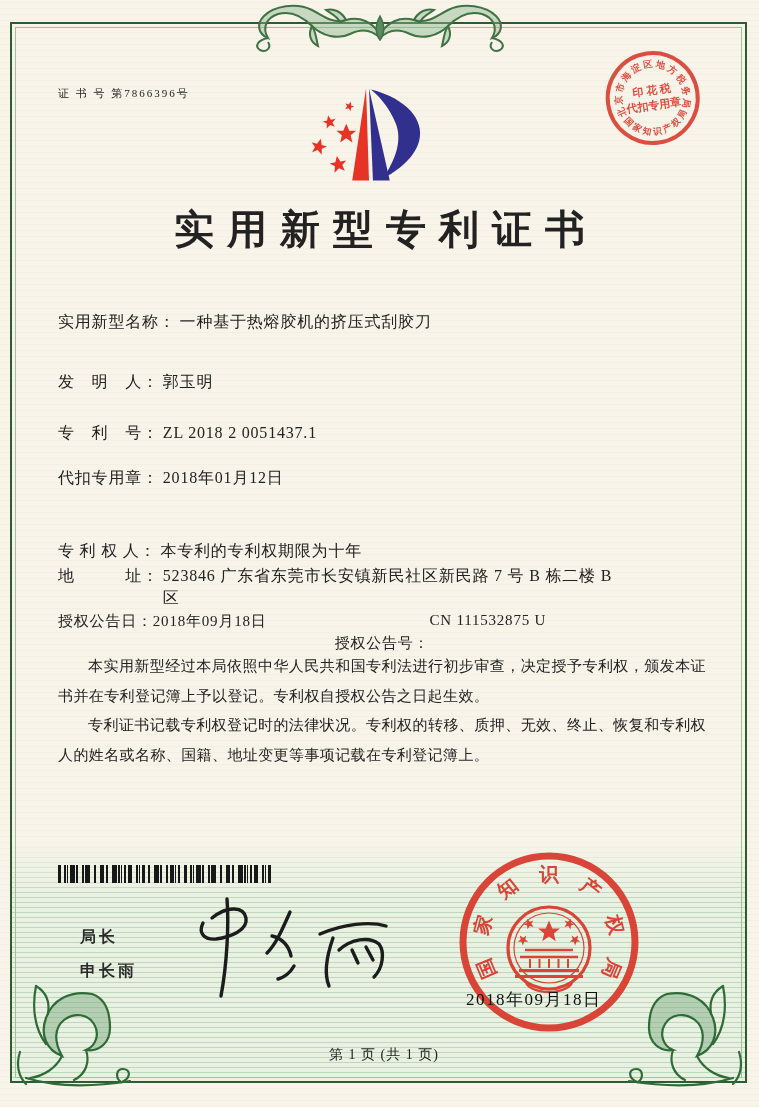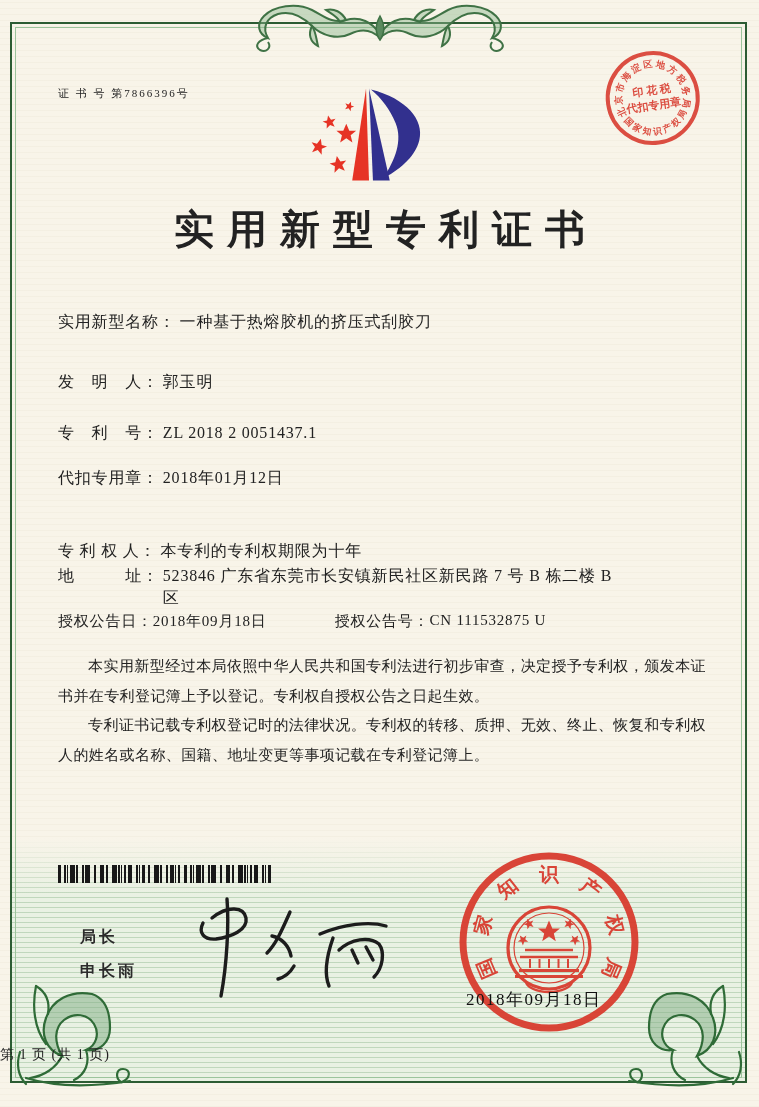--- a/index.html
+++ b/index.html
@@ -29,39 +29,39 @@
   .title{position:absolute;left:0;right:0;top:202px;text-align:center;font-size:40px;
          font-weight:bold;letter-spacing:13px;text-indent:13px;z-index:4;}
   .row{position:absolute;left:58px;width:650px;display:flex;font-size:16px;
        letter-spacing:.8px;line-height:22px;z-index:4;}
   .row .lab{flex:none;white-space:pre;}
   .row .val{margin-left:4px;}
   .r-name{top:311px}.r-inv{top:371px}.r-pno{top:422px}.r-filed{top:467px}
   .r-owner{top:540px}.r-addr{top:565px}
   .grant{position:absolute;top:612px;left:58px;width:650px;display:flex;font-size:15px;
          letter-spacing:.8px;z-index:4;}
-  .grant .right{margin-left:68px;}
+  .grant .right{margin-left:68px;margin-top:22px;}
   .paras{position:absolute;left:58px;top:652px;width:648px;font-size:15px;line-height:29.5px;
          letter-spacing:.4px;text-align:justify;z-index:4;}
   .paras p{margin:0;text-indent:2em;}
   .barcode{position:absolute;left:58px;top:865px;width:216px;height:18px;z-index:4;
         background-image:
           repeating-linear-gradient(90deg,#181818 0 2px, rgba(0,0,0,0) 2px 6px),
           repeating-linear-gradient(90deg,#181818 0 1px, rgba(0,0,0,0) 1px 9px),
           repeating-linear-gradient(90deg,#181818 0 3px, rgba(0,0,0,0) 3px 14px);}
   .director{position:absolute;left:80px;top:920px;z-index:4;
         font-family:"Liberation Sans","DejaVu Sans",sans-serif;
         font-size:16px;font-weight:600;color:#2b2b2b;letter-spacing:3px;line-height:34px;}
   .signature{position:absolute;left:168px;top:892px;width:232px;height:112px;z-index:6;}
   .seal-main{position:absolute;left:457px;top:850px;width:184px;height:184px;z-index:5;opacity:.93;}
   .seal-date{position:absolute;left:466px;top:988px;font-size:17px;letter-spacing:1.5px;
         color:#101010;z-index:6;}
   .stamp-tax{position:absolute;left:600px;top:42px;width:106px;height:116px;z-index:5;
         transform:rotate(-8deg);opacity:.88;}
-  .footer{position:absolute;left:0;right:0;top:1046px;text-align:left;font-size:14px;
+  .footer{position:absolute;left:9px;right:0;top:1046px;text-align:center;font-size:14px;
         letter-spacing:1px;z-index:4;}
   svg text{font-family:"Liberation Serif","DejaVu Serif",serif;}
 </style>
 </head>
 <body>
 
 <div class="page">
 
   <div class="frame-outer"></div>
   <div class="frame-inner"></div>

